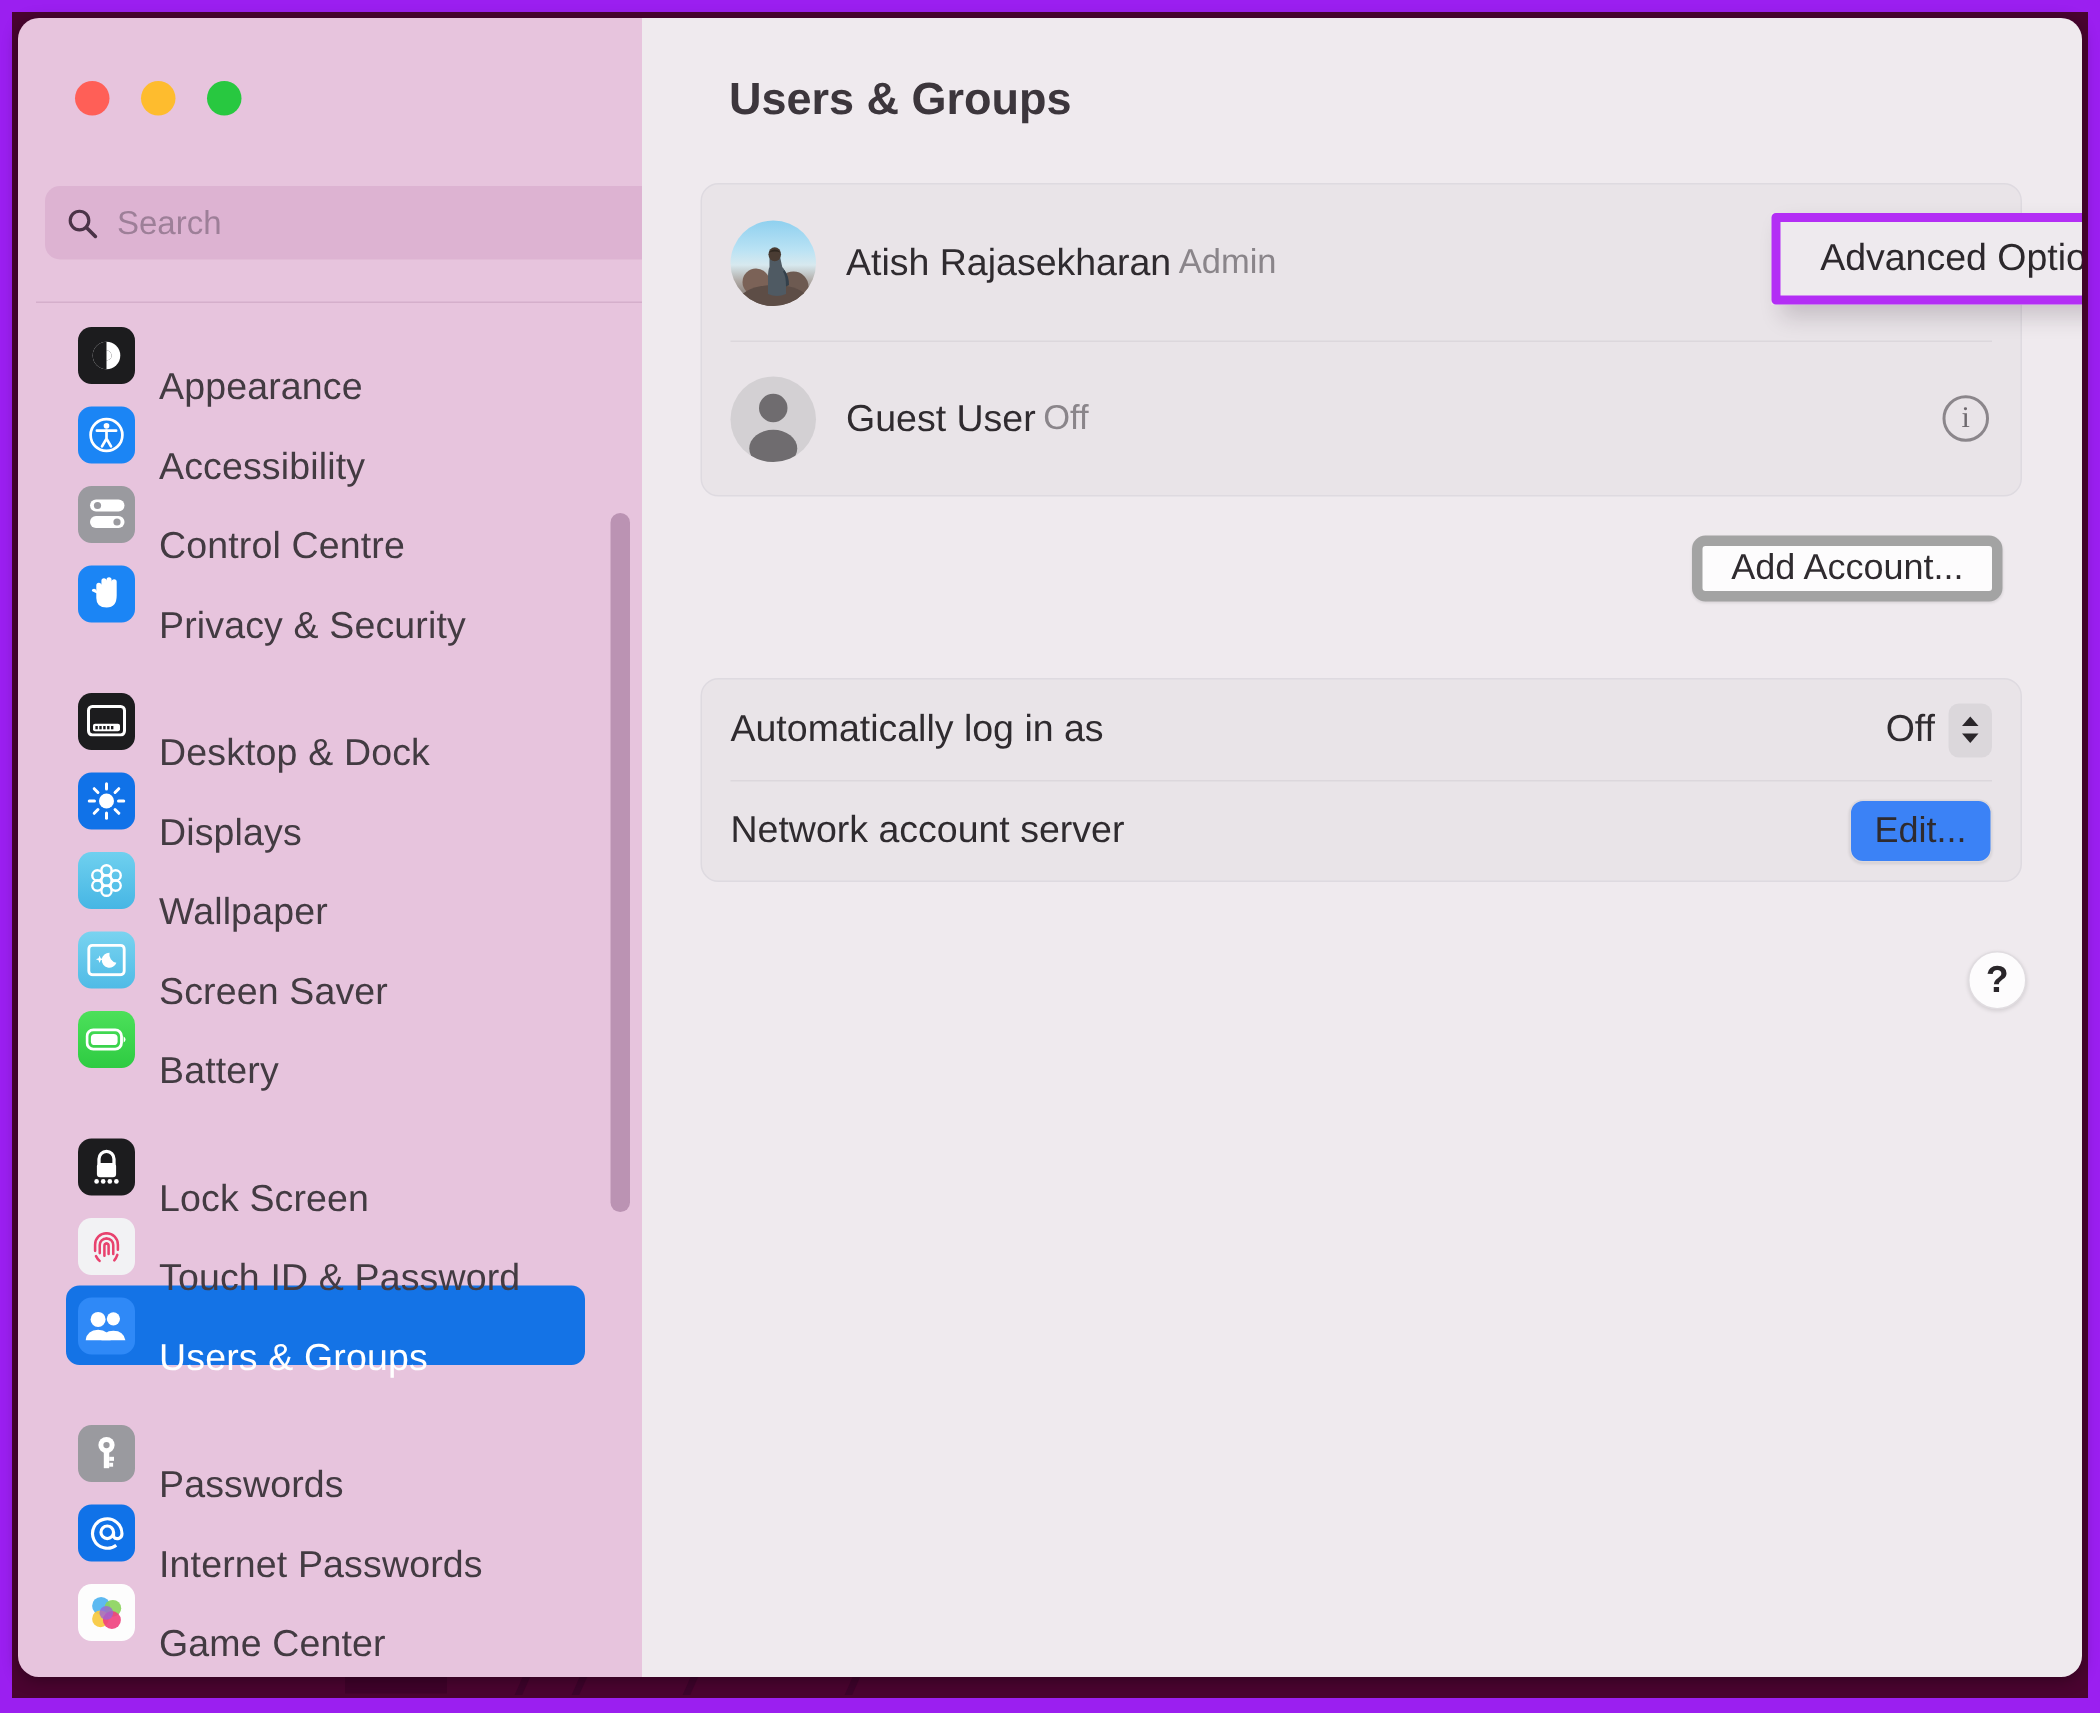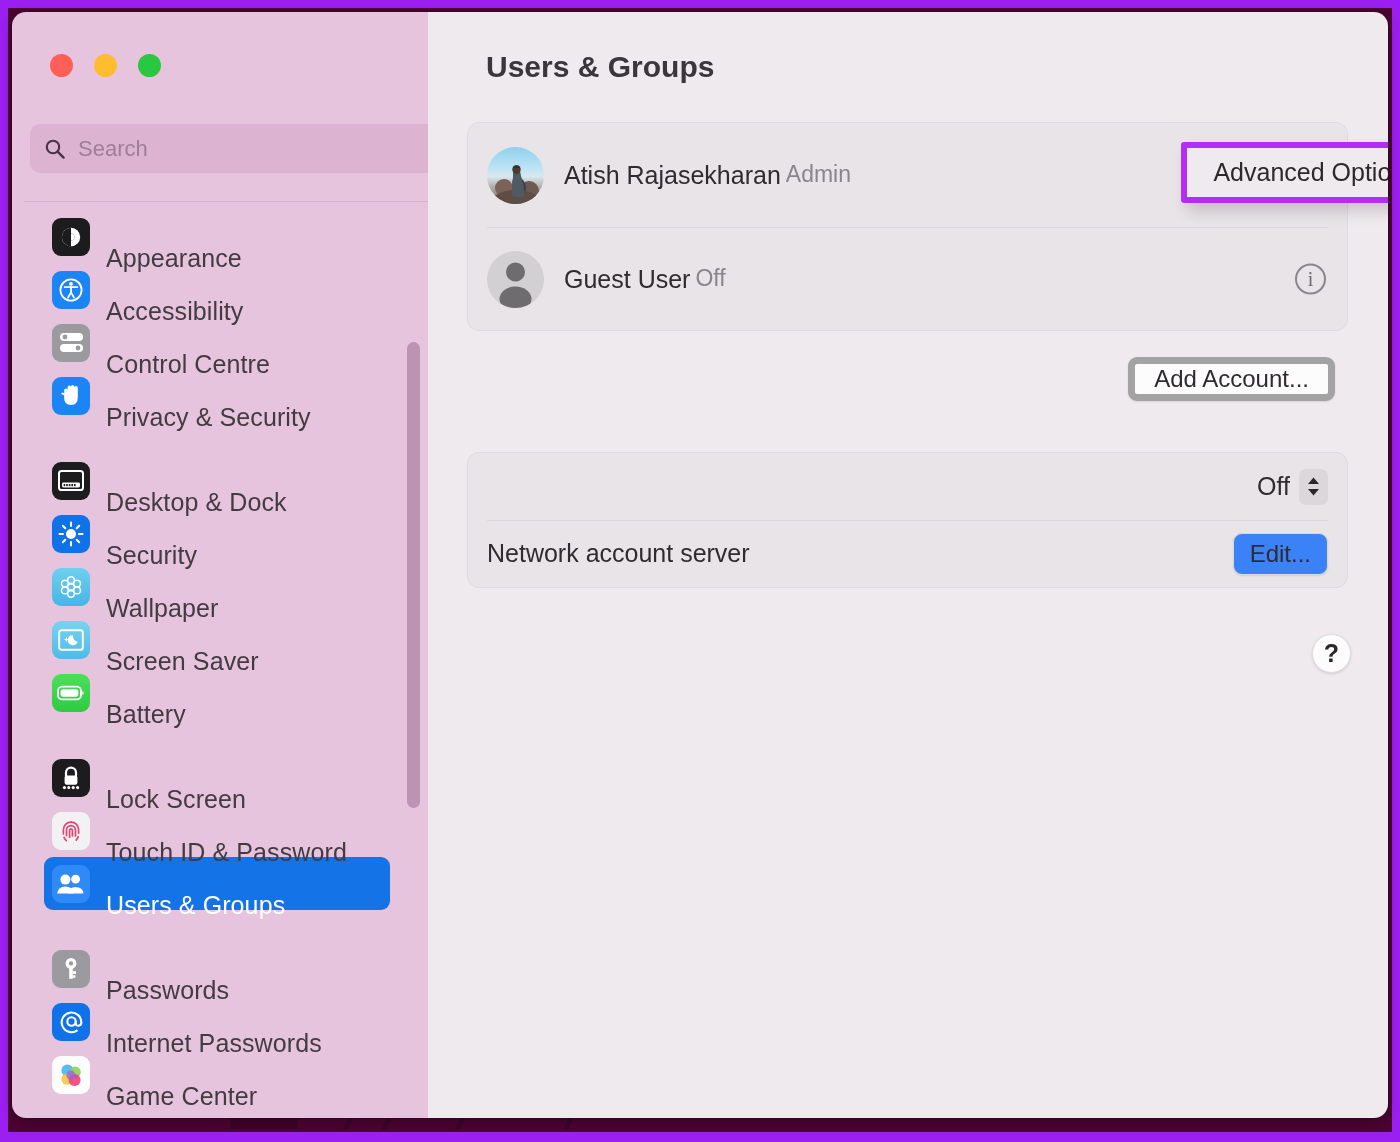--- a/index.html
+++ b/index.html
@@ -365,21 +365,21 @@
       <line x1="1.5" y1="13" x2="5" y2="13"></line>
                       <line x1="21" y1="13" x2="24.5" y2="13"></line>
       <line x1="4.8" y1="4.8" x2="7.3" y2="7.3"></line>
                       <line x1="18.7" y1="18.7" x2="21.2" y2="21.2"></line>
       <line x1="21.2" y1="4.8" x2="18.7" y2="7.3"></line>
                       <line x1="7.3" y1="18.7" x2="4.8" y2="21.2"></line>
                     </g>
                   </svg>
                 </span>
               </span>
-              <span class="nav-label">Security</span>
+              <span class="nav-label">Displays</span>
             </div>
             <div class="nav-item">
               <span class="app-icon ic-wallpaper">
                 <span class="glyph">
                   <svg width="26" height="26" viewBox="0 0 26 26">
       <g fill="none" stroke="#fff" stroke-width="1.6">
       <circle cx="13" cy="13" r="3.4"></circle>
       <circle cx="13" cy="6.2" r="3.4"></circle>
                       <circle cx="13" cy="19.8" r="3.4"></circle>
       <circle cx="6.9" cy="9.6" r="3.4"></circle>
@@ -554,20 +554,21 @@
           <span class="user-sub">Off</span>
         </div>
         <div class="info-btn">i</div>
       </div>
     </div>
 
     <div id="add-account-btn">Add Account...</div>
 
     <div class="card" id="options-card">
       <div class="opt-row">
+        <span class="opt-label">Automatically log in as</span>
         <span class="opt-right">
           <span class="opt-value">Off</span>
           <span class="stepper">
             <svg width="13" height="8" viewBox="0 0 13 8">
                 <path d="M6.5 0.6 L12 7 L1 7 Z" fill="#2a262a"></path>
               </svg>
             <svg width="13" height="8" viewBox="0 0 13 8">
                 <path d="M6.5 7.4 L1 1 L12 1 Z" fill="#2a262a"></path>
               </svg>
           </span>

